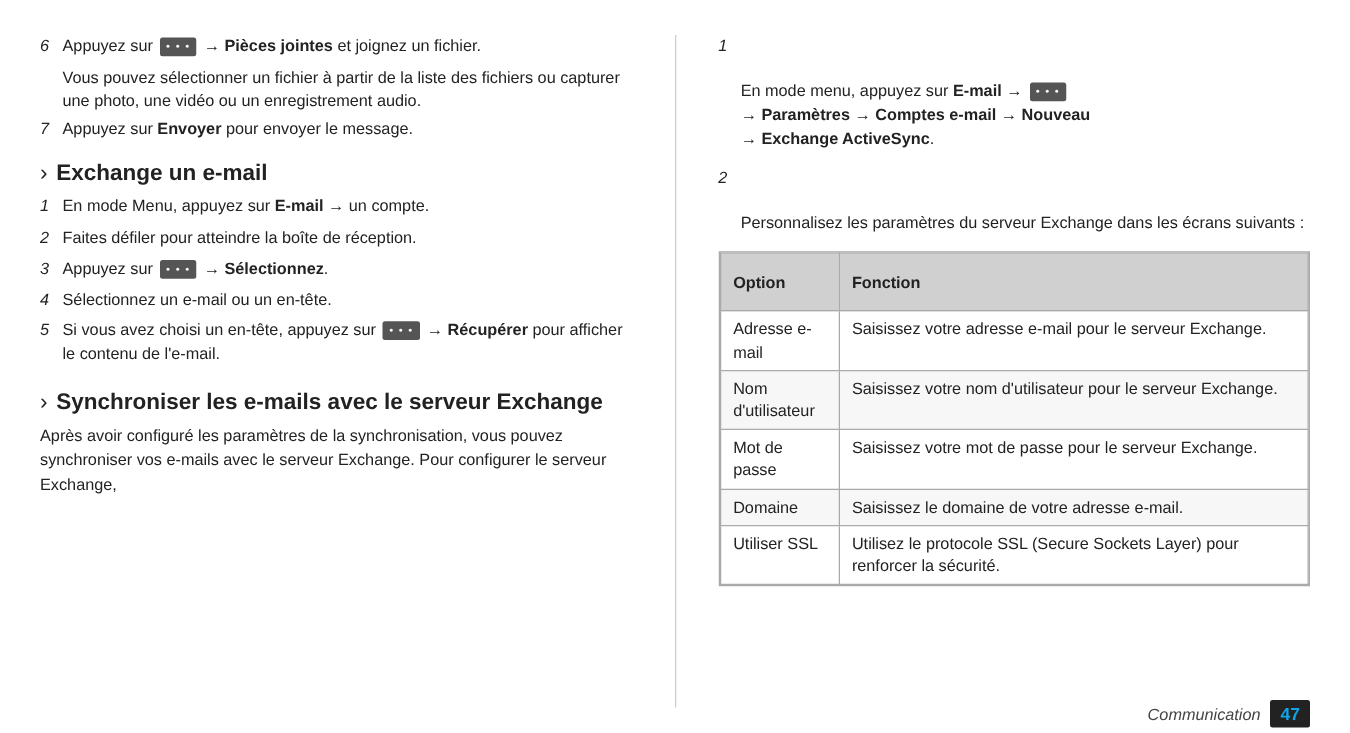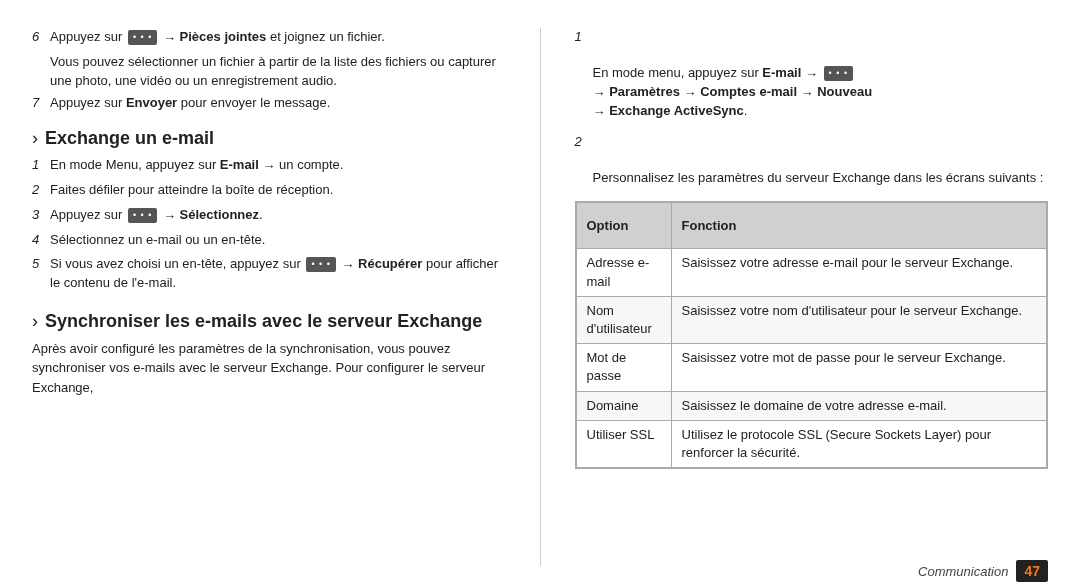--- a/index.html
+++ b/index.html
@@ -180,21 +180,21 @@
     }
 
     .footer-text {
       font-style: italic;
       font-size: 13px;
       color: #444;
     }
 
     .footer-badge {
       background: #222;
-      color: #f97316;
+      color: #0ea5e9;
       font-size: 14px;
       font-weight: bold;
       padding: 3px 8px;
       border-radius: 2px;
       min-width: 30px;
       text-align: center;
     }
 
     .divider {
       width: 1px;

